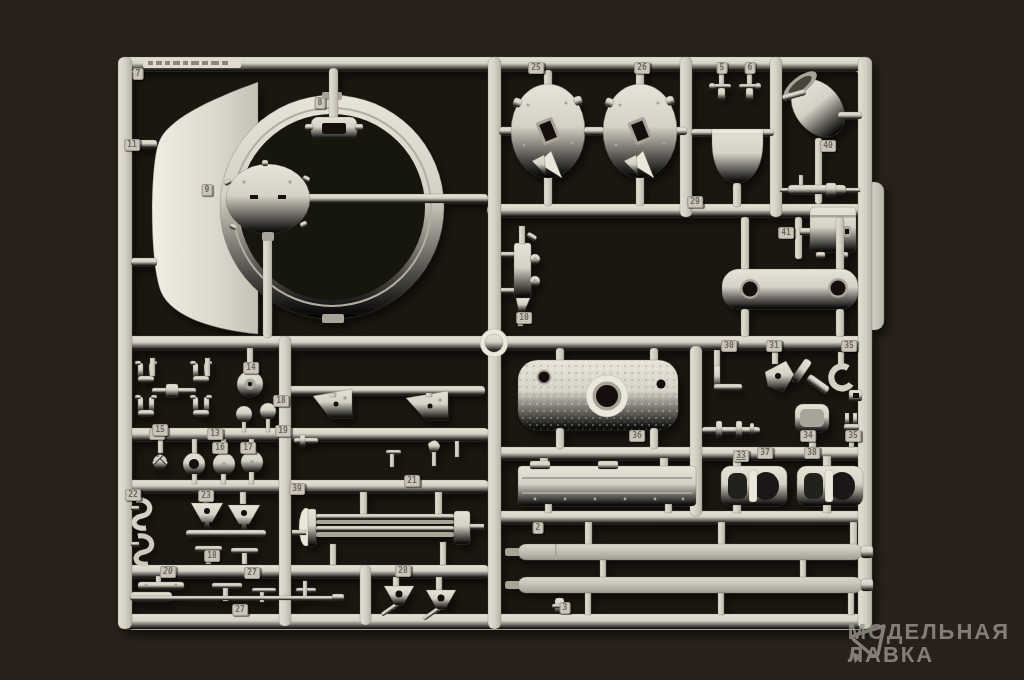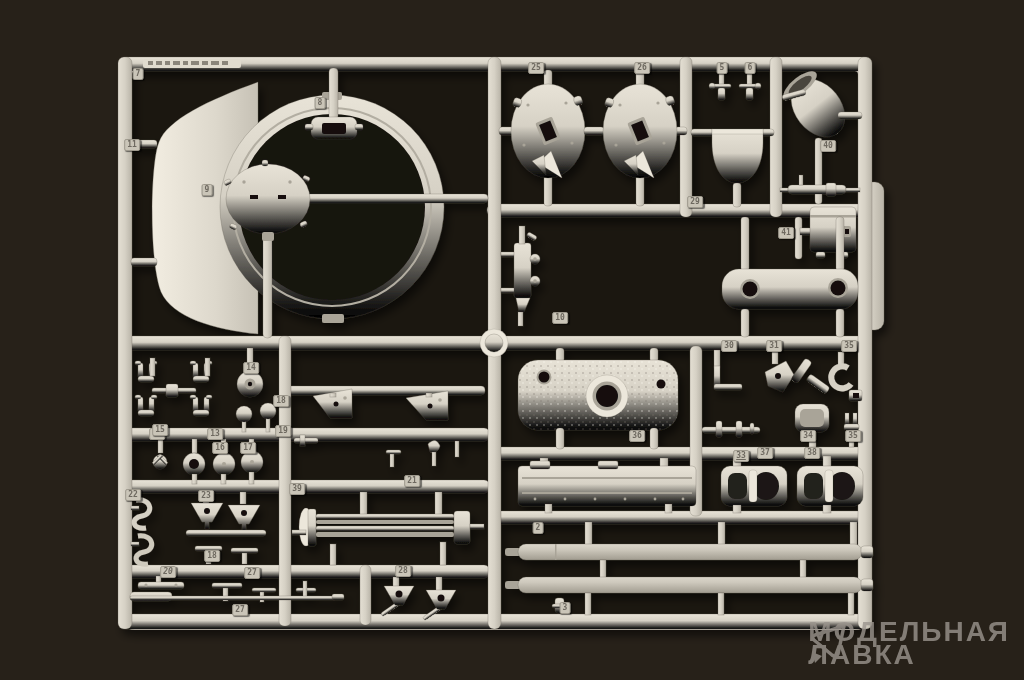--- a/index.html
+++ b/index.html
@@ -22,21 +22,21 @@
     position:absolute;transform:translate(-50%,-50%);
     background:var(--tag-face,#cac5b8);color:var(--tag-digit,#6e6960);
     border:1px solid #9e998d;border-radius:2px;
     font:bold 8px/10px "DejaVu Sans Mono", monospace;
     padding:0 2px;letter-spacing:0;box-shadow:1px 1px 1px rgba(0,0,0,.5);
   }
   #watermark{
     position:absolute;right:14px;bottom:14px;display:flex;align-items:center;gap:12px;
     color:var(--watermark-gray,#9b958e);opacity:.8;
   }
-  #watermark .wm-text{font-weight:bold;font-size:28px;letter-spacing:2px;line-height:23px;}
+  #watermark .wm-text{font-weight:bold;font-size:22px;letter-spacing:2px;line-height:23px;}
 </style>
 </head>
 <body>
 
 <div id="stage">
 
 <svg width="1024" height="680" viewBox="0 0 1024 680">
   <defs>
     <linearGradient id="gv" x1="0" y1="0" x2="0" y2="1">
       <stop offset="0" stop-color="#e8e3d7"></stop>
@@ -491,21 +491,21 @@
       <span class="tag" style="left: 132px; top: 145px;">11</span>
       <span class="tag" style="left: 320px; top: 103px;">8</span>
       <span class="tag" style="left: 207px; top: 190px;">9</span>
       <span class="tag" style="left: 536px; top: 68px;">25</span>
       <span class="tag" style="left: 642px; top: 68px;">26</span>
       <span class="tag" style="left: 722px; top: 68px;">5</span>
       <span class="tag" style="left: 750px; top: 68px;">6</span>
       <span class="tag" style="left: 828px; top: 146px;">40</span>
       <span class="tag" style="left: 695px; top: 202px;">29</span>
       <span class="tag" style="left: 786px; top: 233px;">41</span>
-      <span class="tag" style="left: 524px; top: 318px; margin-left: 36px;">10</span>
+      <span class="tag" style="left: 524px; top: 318px;">10</span>
       <span class="tag" style="left: 251px; top: 368px;">14</span>
       <span class="tag" style="left: 157px; top: 434px;">12</span>
       <span class="tag" style="left: 215px; top: 434px;">13</span>
       <span class="tag" style="left: 160px; top: 430px;">15</span>
       <span class="tag" style="left: 220px; top: 448px;">16</span>
       <span class="tag" style="left: 248px; top: 448px;">17</span>
       <span class="tag" style="left: 281px; top: 401px;">18</span>
       <span class="tag" style="left: 283px; top: 431px;">19</span>
       <span class="tag" style="left: 168px; top: 572px; font-style: italic;">20</span>
       <span class="tag" style="left: 412px; top: 481px;">21</span>

